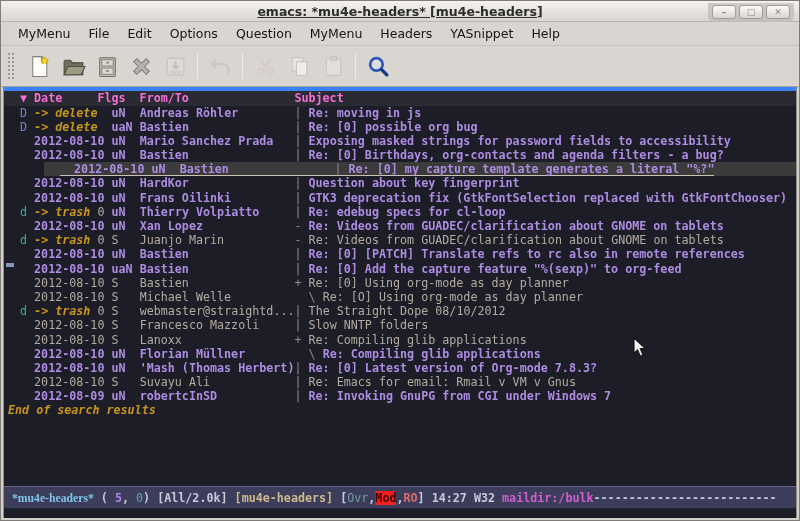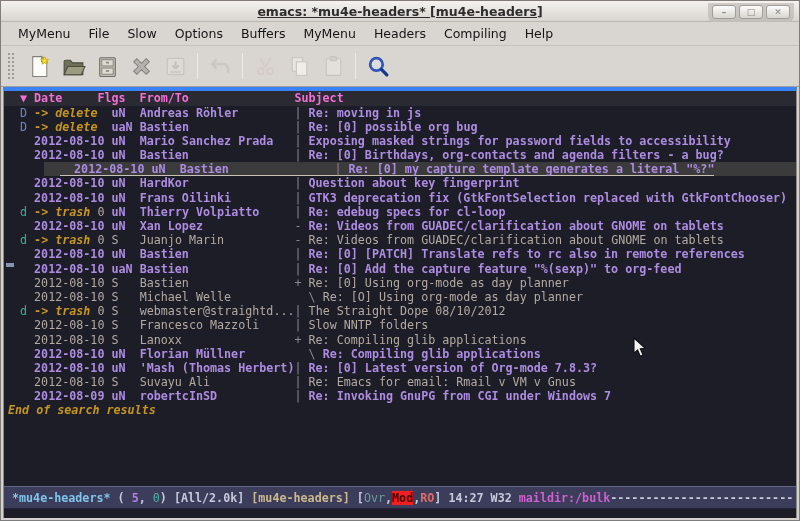--- a/index.html
+++ b/index.html
@@ -34,21 +34,21 @@
   .md{color:#35b09a;font-weight:normal;}
   .ar{color:#c8951d;font-weight:bold;}
   .act{color:#c8951d;font-weight:bold;font-style:italic;}
   .num{color:#b3aba2;font-weight:normal;}
   .sep{color:#8d8896;font-weight:normal;}
   .end-line{height:14.2px;line-height:14.2px;padding-left:4px;color:#c8951d;font-weight:bold;font-style:italic;}
   .spacer{flex:1;}
   
   .modeline{height:23px;line-height:22px;background:#3c3d5a;border-top:1px solid #63648a;border-bottom:1px solid #23233a;padding-left:8px;font-weight:bold;overflow:hidden;}
   .ml-def{color:#c9c9dc;}
-  .ml-buf{color:#7fc5ea;}
+  .ml-buf{color:#7fc5ea;font-family:Liberation Serif, serif;}
   .ml-n1{color:#b07fe8;}
   .ml-n2{color:#4ab5a3;font-weight:normal;}
   .ml-bname{color:#cdb98c;}
   .ml-ovr{color:#729d9d;font-weight:normal;}
   .ml-mod{color:#470000;background:#f11f1f;}
   .ml-ro{color:#e06a6a;}
   .ml-dir{color:#d05fd0;}
   .echo{height:9px;background:#1c1d26;}
   .fringe-mark{position:absolute;left:2px;top:172px;width:8px;height:4px;background:#8496b5;}
   .bottom-pad{height:2px;background:#d4d0cb;}
@@ -64,26 +64,26 @@
     <div class="winbtns">
         <div class="winbtn">–</div>
         <div class="winbtn">□</div>
         <div class="winbtn">✕</div>
       </div>
   </div>
 
   <div class="menubar">
       <span class="mi">MyMenu</span>
       <span class="mi">File</span>
-      <span class="mi">Slow</span>
+      <span class="mi">Edit</span>
       <span class="mi">Options</span>
-      <span class="mi">Buffers</span>
+      <span class="mi">Question</span>
       <span class="mi">MyMenu</span>
       <span class="mi">Headers</span>
-      <span class="mi">Compiling</span>
+      <span class="mi">YASnippet</span>
       <span class="mi">Help</span>
     </div>
 
   <div class="toolbar">
     <div class="tb-handle"></div>
   <button class="tbtn">
         <svg viewBox="0 0 24 24">
           <path d="M5.5 2.5h8.5l5 5v14H5.5z" fill="#fcfcf8" stroke="#84817b"></path>
           <path d="M14 2.5l5 5h-5z" fill="#dddbd2" stroke="#84817b"></path>
           <path d="M16.8 2.6l1.2 2.4 2.6.3-1.9 1.8.5 2.6-2.4-1.3-2.3 1.3.5-2.6-1.9-1.8 2.6-.3z" fill="#f7dc2a" stroke="#c8a60e" stroke-width=".8"></path>

